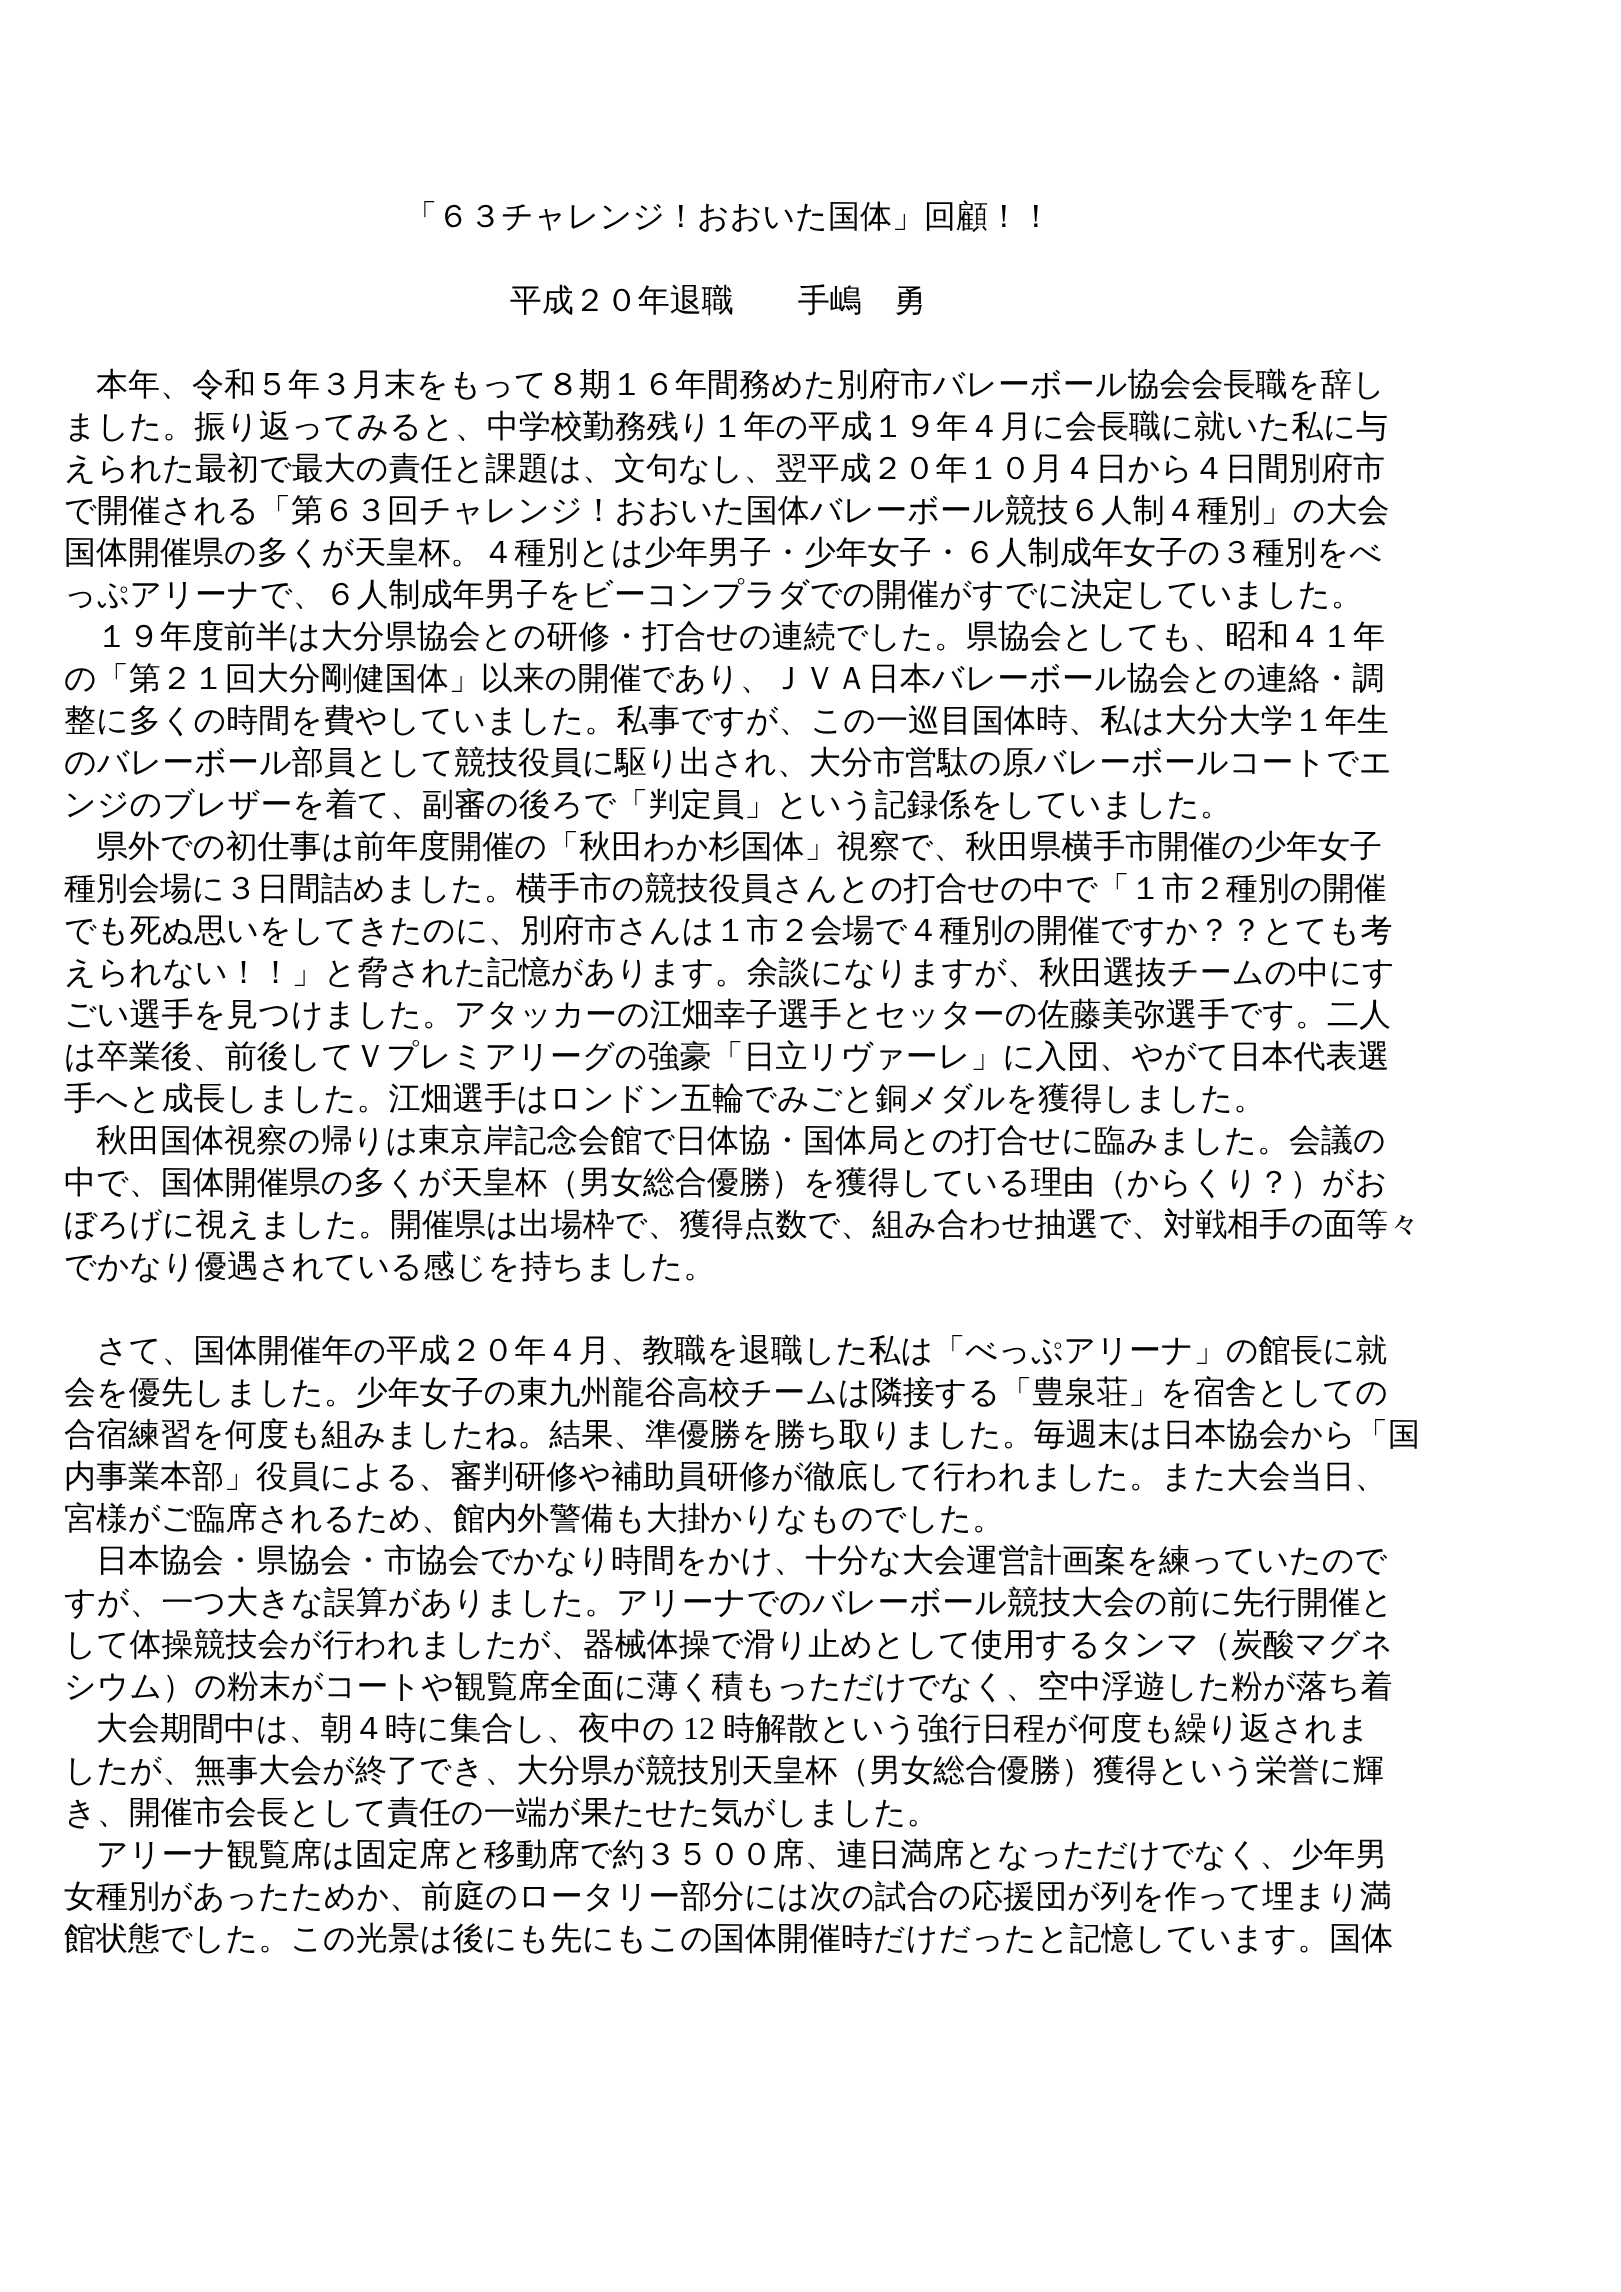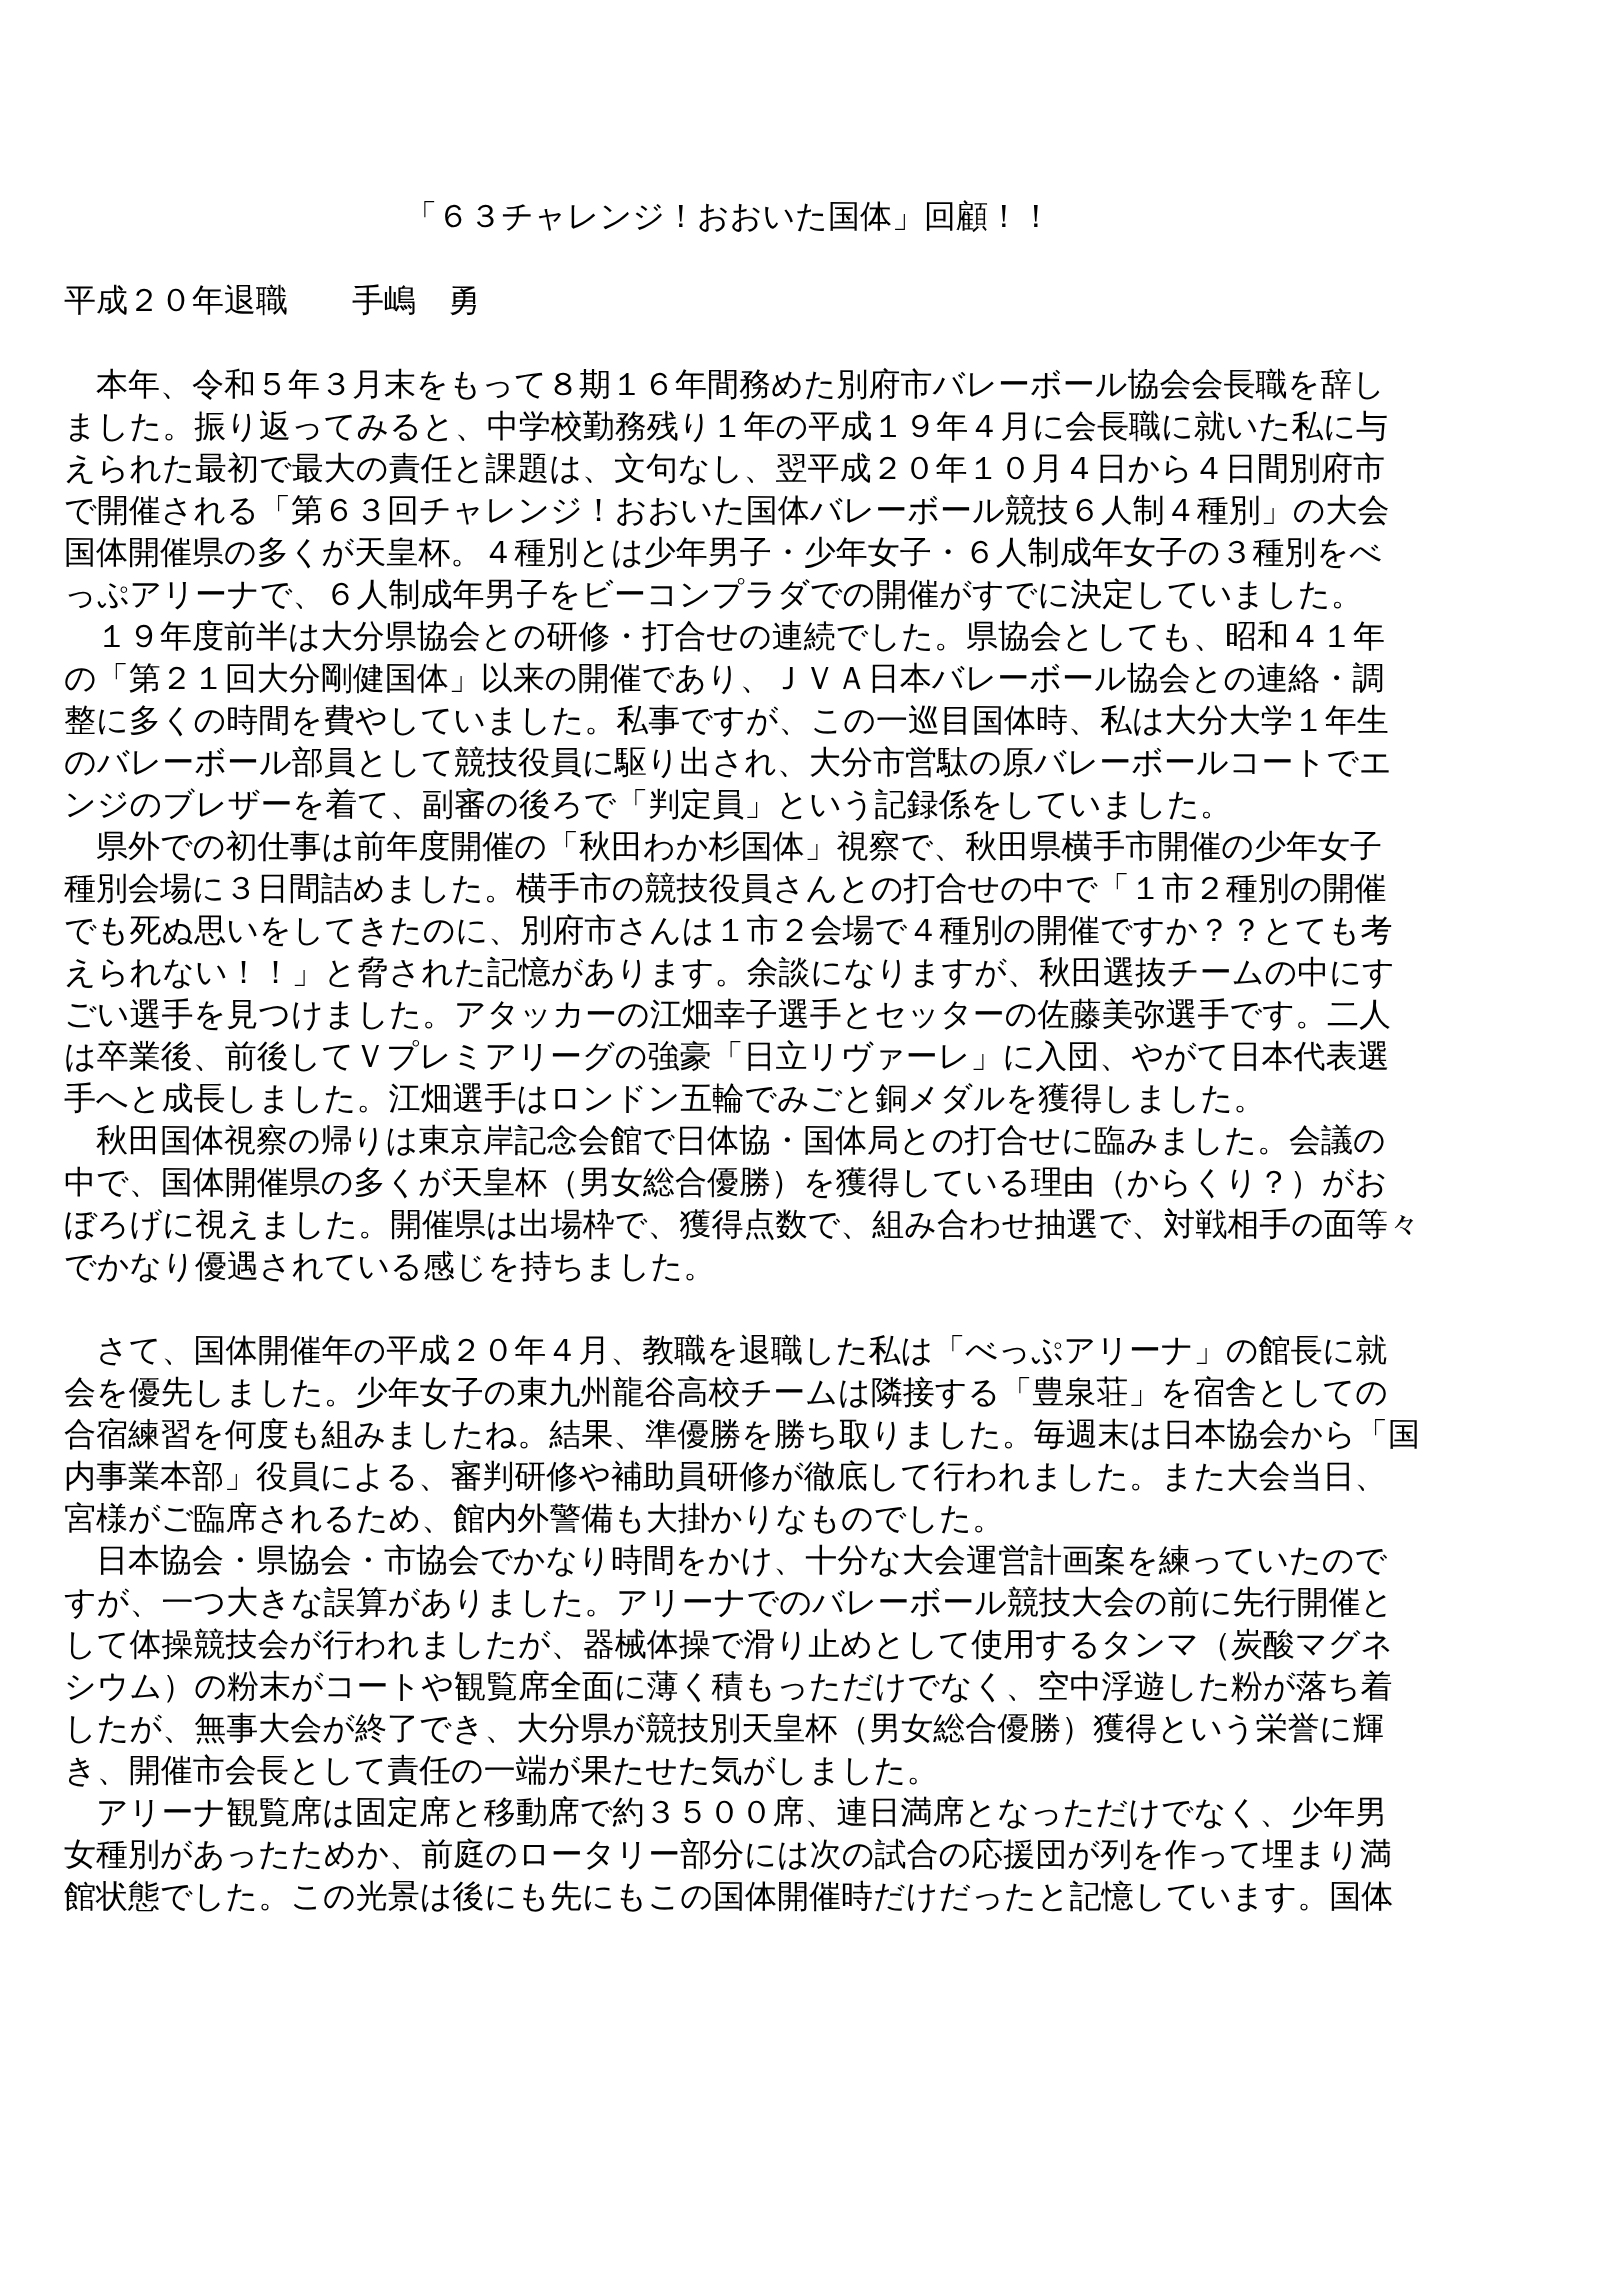--- a/index.html
+++ b/index.html
@@ -23,21 +23,21 @@
     min-height: 42px;
     white-space: pre;
     letter-spacing: 0;
   }
   .title {
     width: 1329px;
     text-align: center;
   }
   .byline {
     width: 1329px;
-    text-align: left;
+    text-align: center;
     padding-right: 21.6px;
     box-sizing: border-box;
   }
 </style>
 </head>
 <body>
 
 <div class="page">
   <div class="line title">「６３チャレンジ！おおいた国体」回顧！！</div>
   <div class="line"></div>
@@ -69,20 +69,21 @@
       <div class="line"></div>
       <div class="line">　さて、国体開催年の平成２０年４月、教職を退職した私は「べっぷアリーナ」の館長に就</div>
       <div class="line">会を優先しました。少年女子の東九州龍谷高校チームは隣接する「豊泉荘」を宿舎としての</div>
       <div class="line">合宿練習を何度も組みましたね。結果、準優勝を勝ち取りました。毎週末は日本協会から「国</div>
       <div class="line">内事業本部」役員による、審判研修や補助員研修が徹底して行われました。また大会当日、</div>
       <div class="line">宮様がご臨席されるため、館内外警備も大掛かりなものでした。</div>
       <div class="line">　日本協会・県協会・市協会でかなり時間をかけ、十分な大会運営計画案を練っていたので</div>
       <div class="line">すが、一つ大きな誤算がありました。アリーナでのバレーボール競技大会の前に先行開催と</div>
       <div class="line">して体操競技会が行われましたが、器械体操で滑り止めとして使用するタンマ（炭酸マグネ</div>
       <div class="line">シウム）の粉末がコートや観覧席全面に薄く積もっただけでなく、空中浮遊した粉が落ち着</div>
+      <div class="line">　大会期間中は、朝４時に集合し、夜中の 12 時解散という強行日程が何度も繰り返されま</div>
       <div class="line">したが、無事大会が終了でき、大分県が競技別天皇杯（男女総合優勝）獲得という栄誉に輝</div>
       <div class="line">き、開催市会長として責任の一端が果たせた気がしました。</div>
       <div class="line">　アリーナ観覧席は固定席と移動席で約３５００席、連日満席となっただけでなく、少年男</div>
       <div class="line">女種別があったためか、前庭のロータリー部分には次の試合の応援団が列を作って埋まり満</div>
       <div class="line">館状態でした。この光景は後にも先にもこの国体開催時だけだったと記憶しています。国体</div>
     </div>
 </div>
 
 
 </body></html>

